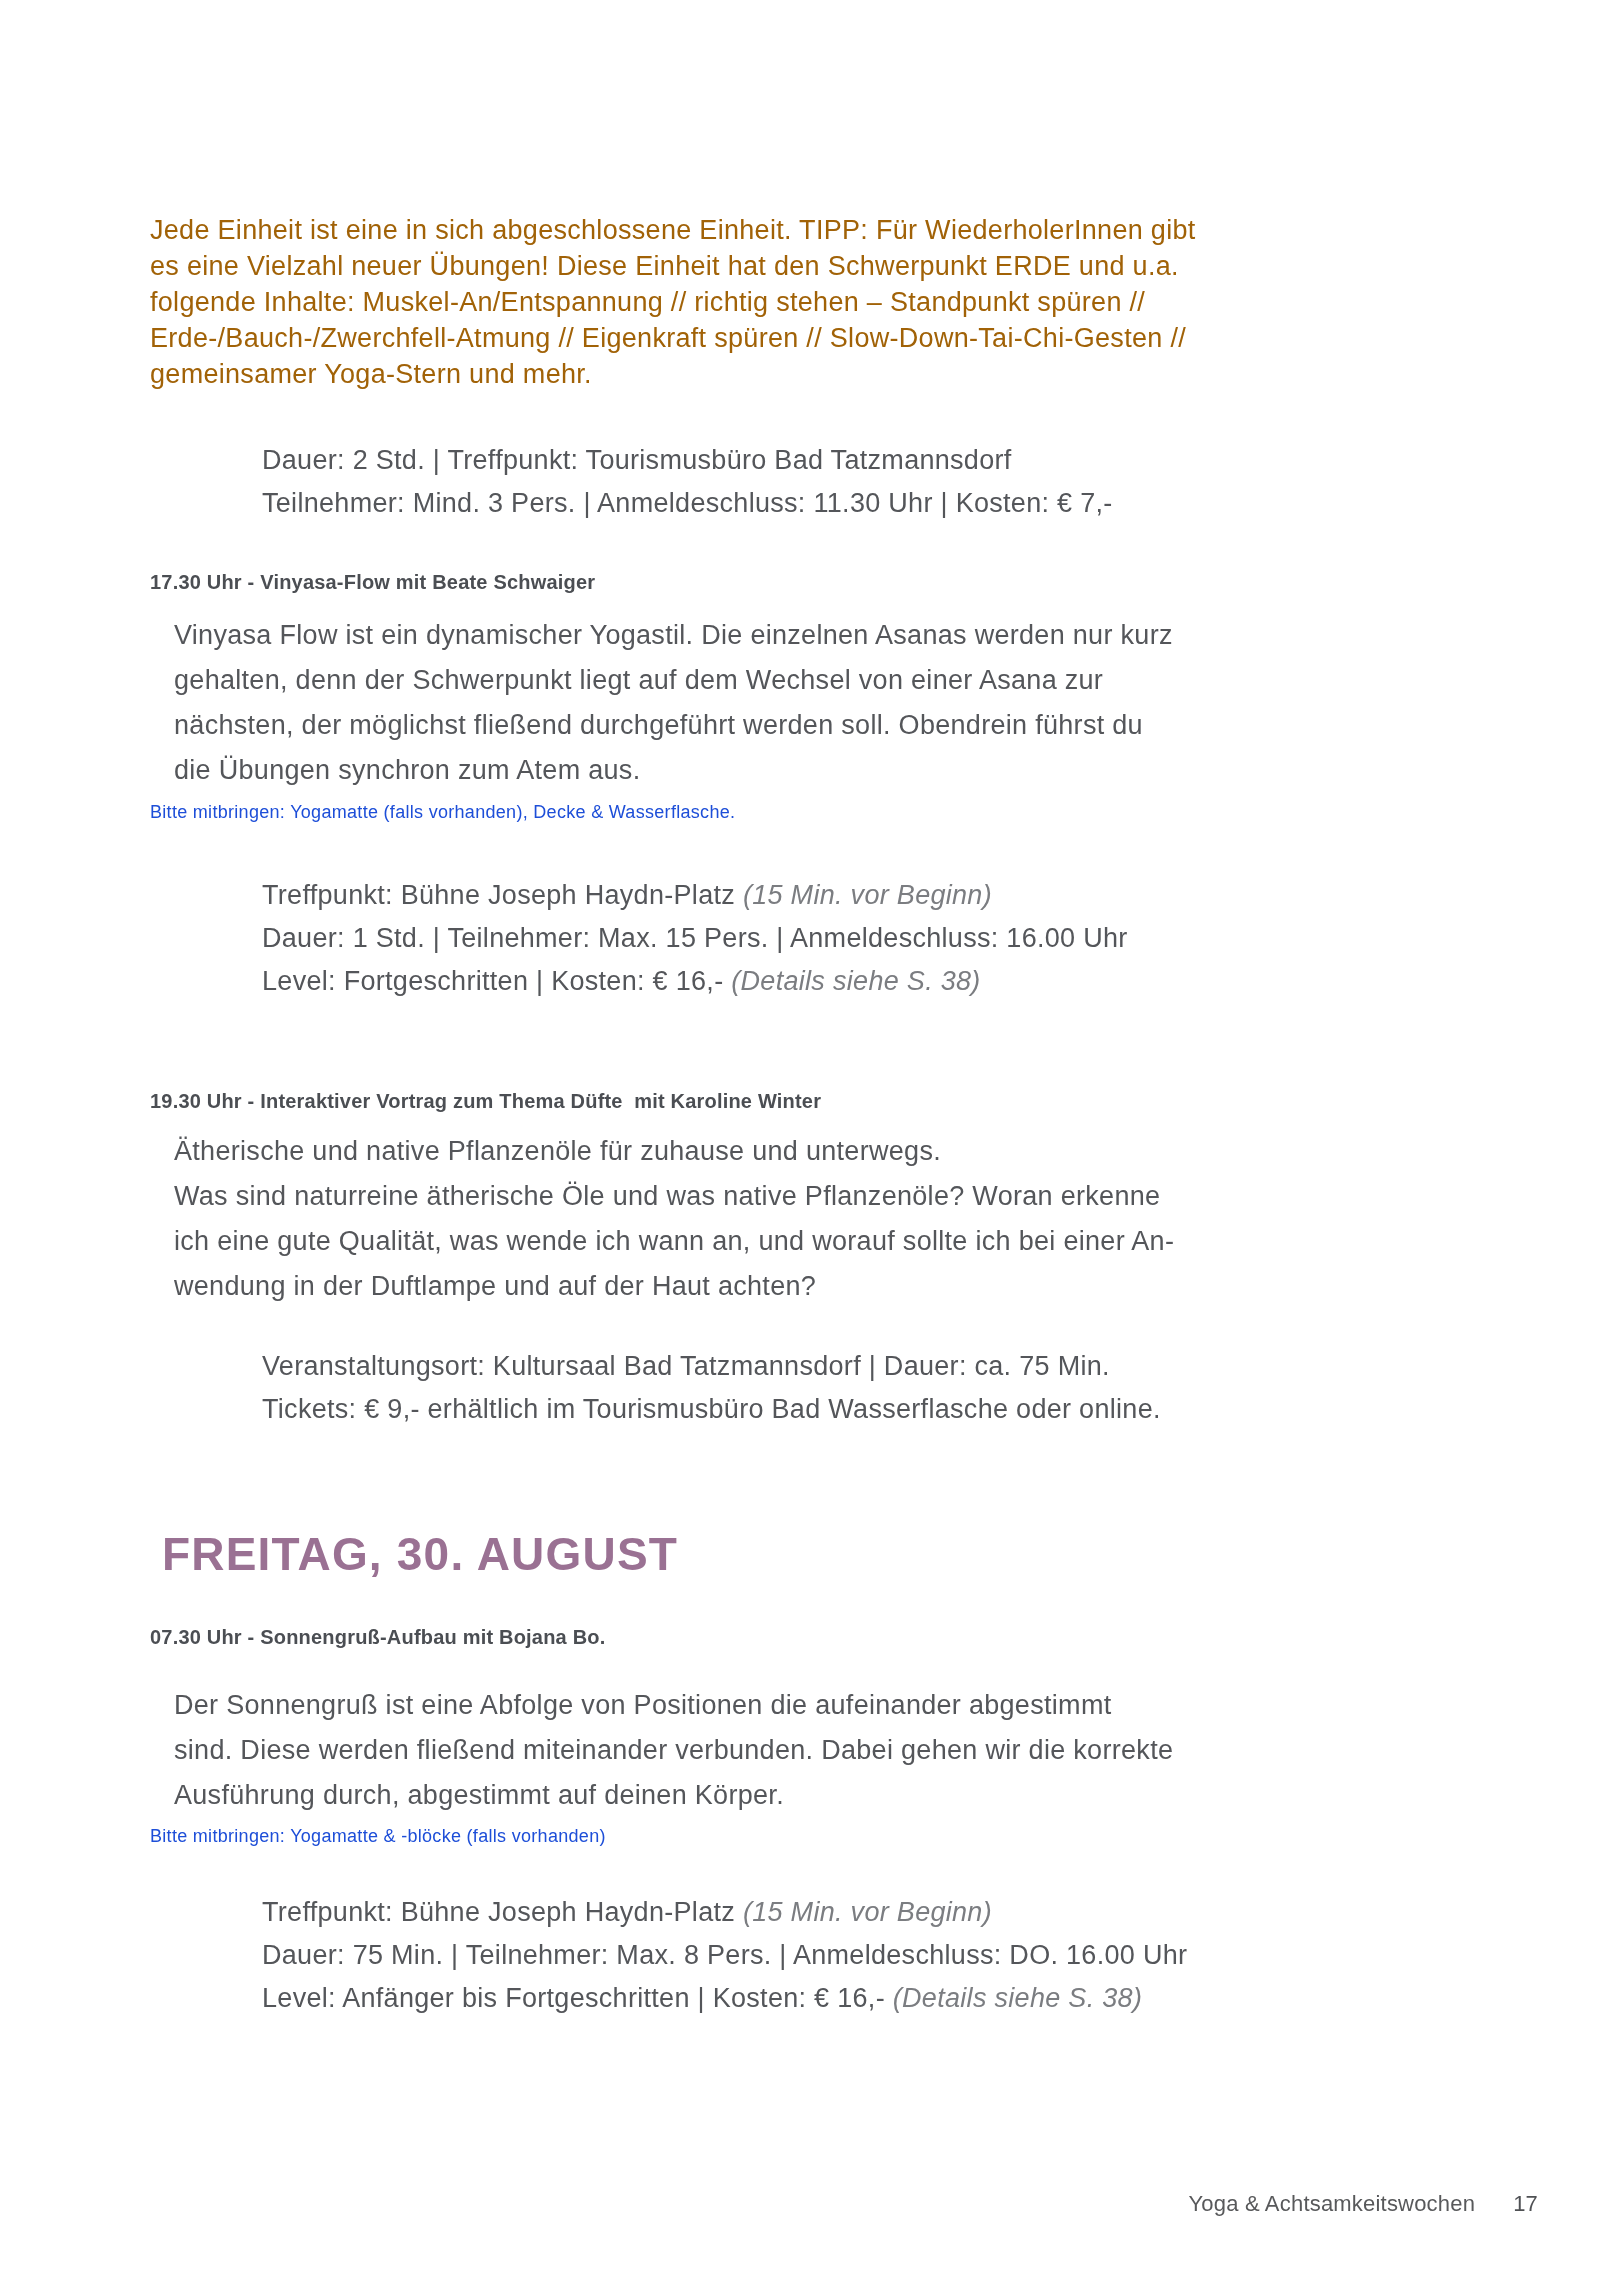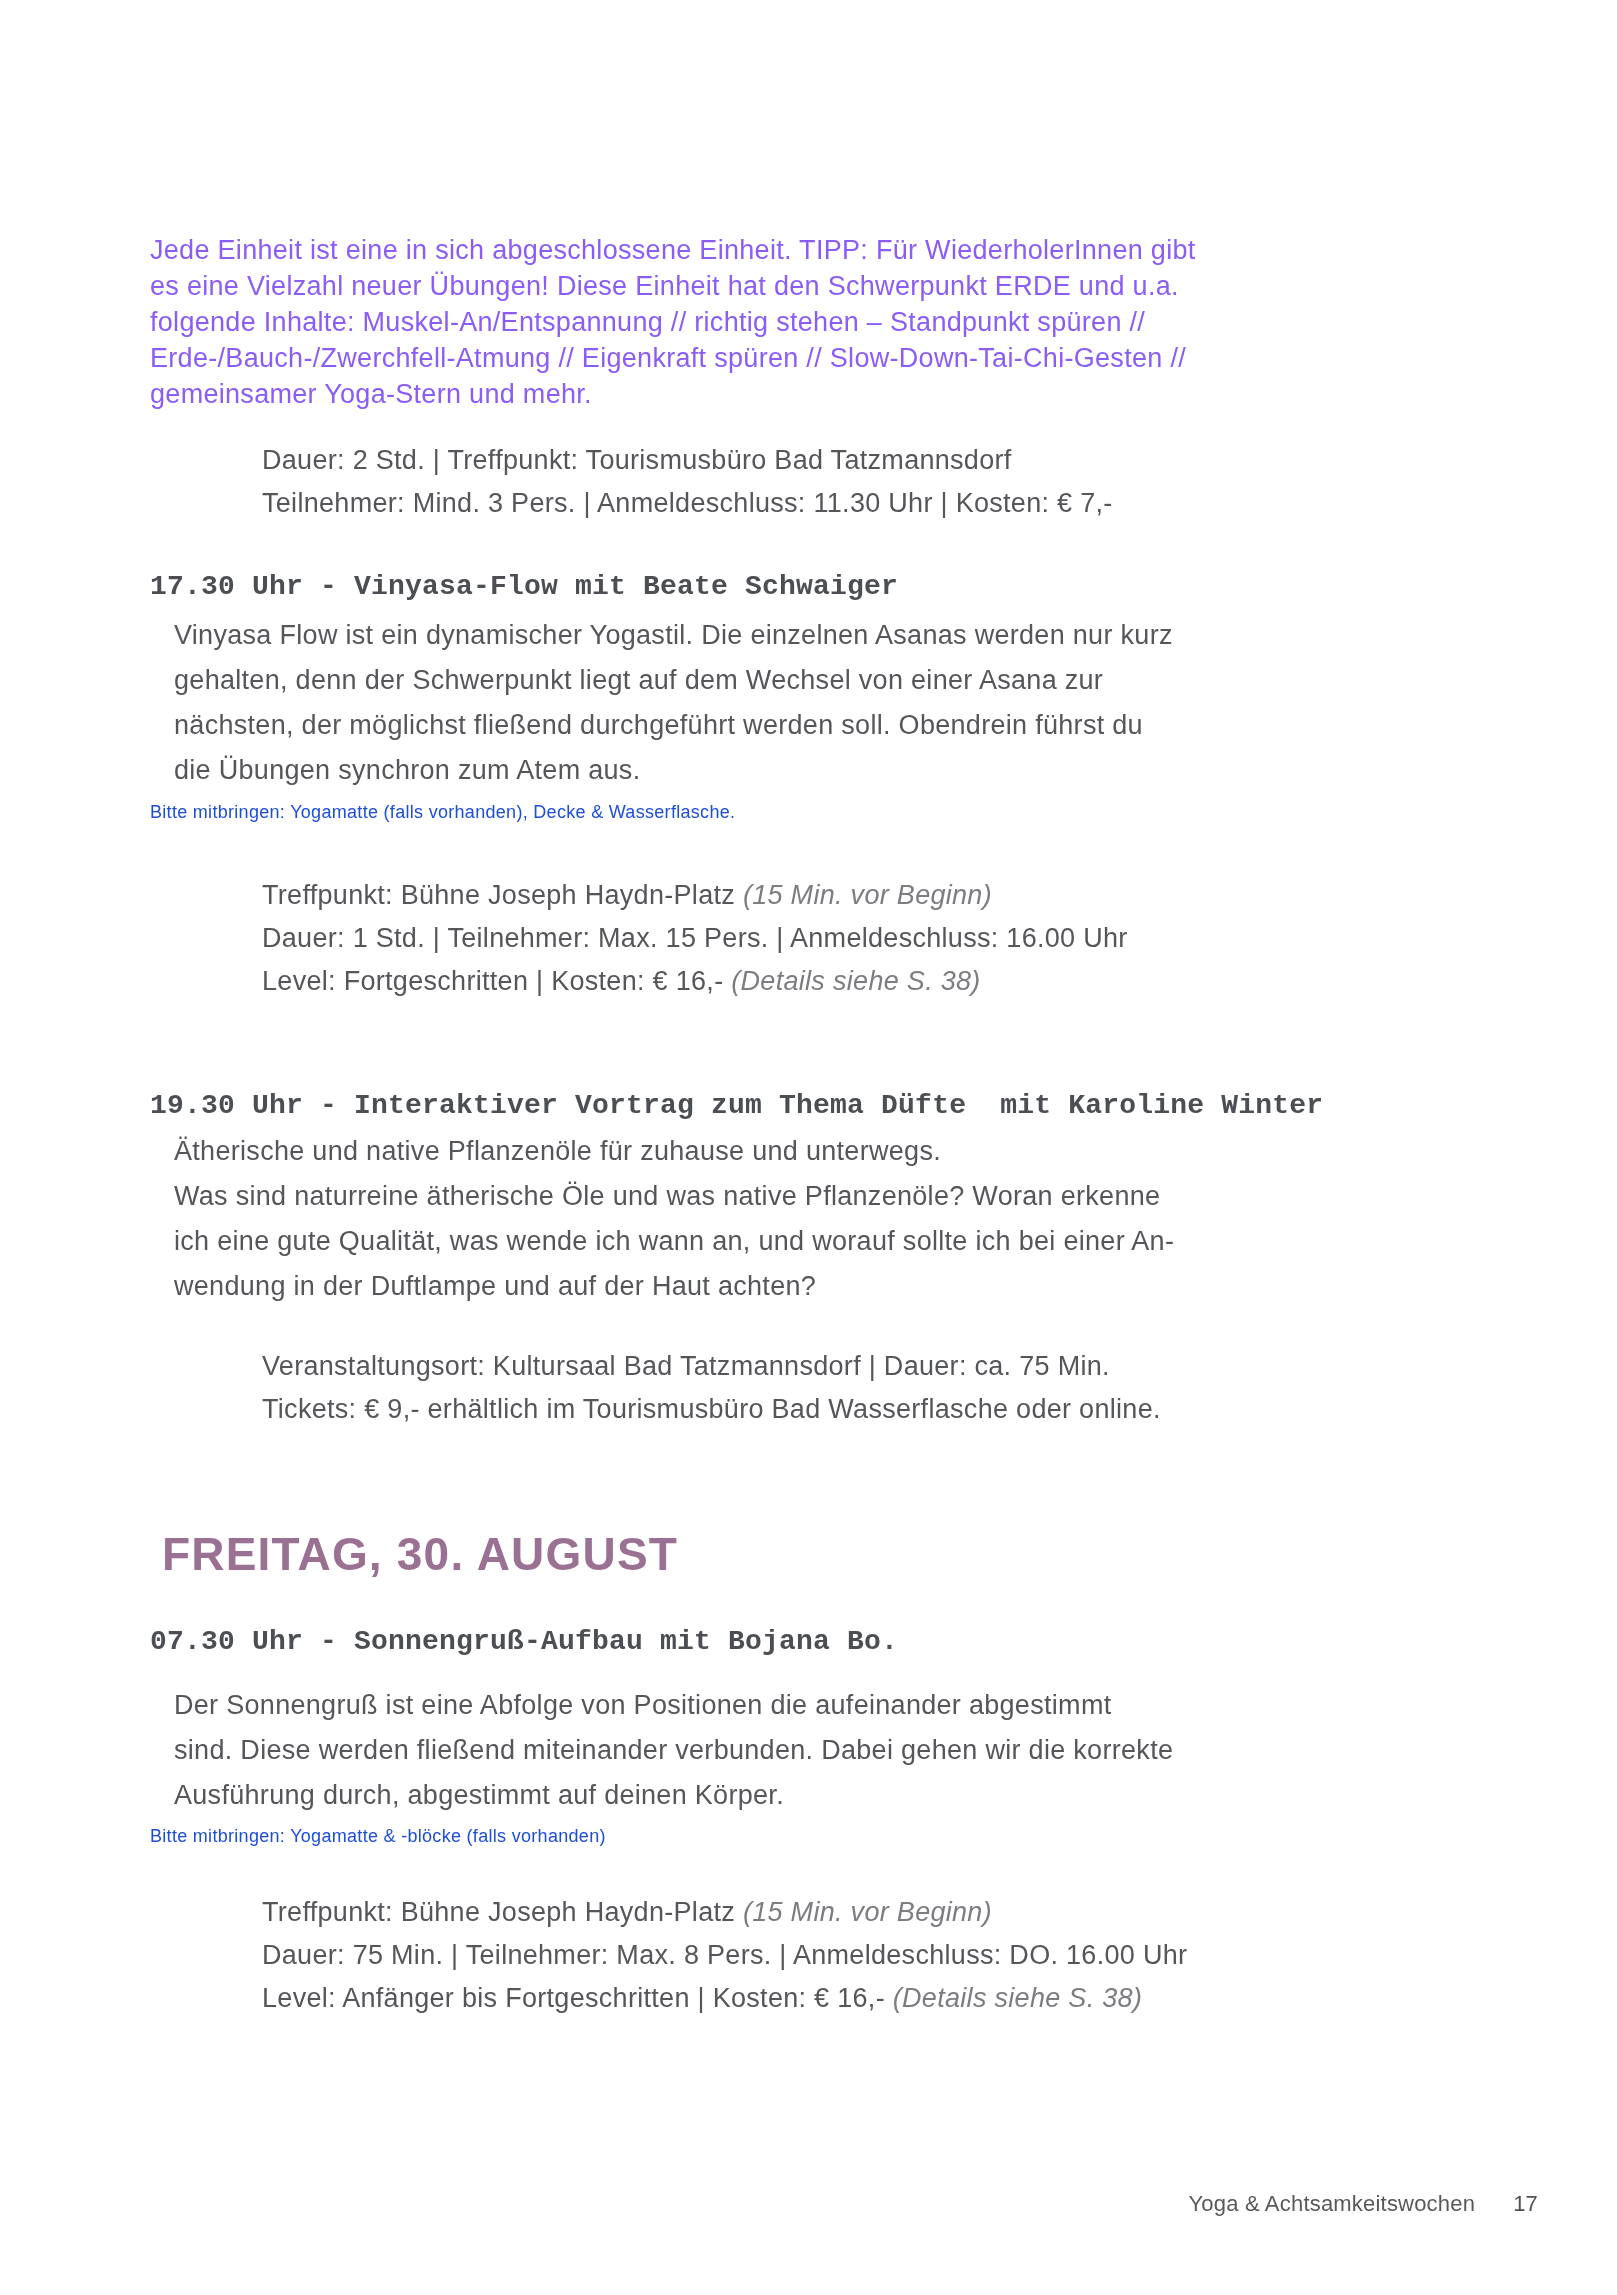--- a/index.html
+++ b/index.html
@@ -12,44 +12,43 @@
     width: 1618px;
     height: 2295px;
     background: #ffffff;
     font-family: "Liberation Sans", "DejaVu Sans", sans-serif;
     color: #54565a;
     overflow: hidden;
   }
   .abs { position: absolute; }
 
   .intro {
-    left: 150px; top: 232px; width: 1312px;
+    left: 150px; top: 212px; width: 1312px;
     font-size: 27px; line-height: 36px;
     letter-spacing: 0.3px;
-    color: #8b5cf6;
+    color: #a16207;
     white-space: pre-line;
   }
   .detail-block {
     left: 262px; width: 1230px;
     font-size: 27px; line-height: 43px;
     letter-spacing: 0.3px;
     color: #54565a;
   }
   .detail-line { white-space: pre-wrap; }
   .detail-line .it {
     font-style: italic;
     color: #7b7d81;
   }
   .session-heading {
     left: 150px; width: 1312px;
-    font-size: 28px; font-weight: 700;
+    font-size: 20px; font-weight: 700;
     letter-spacing: 0.2px;
     color: #4b4e53;
     white-space: pre-wrap;
-    font-family: Liberation Mono, monospace;
   }
   .session-body {
     left: 150px; width: 1312px;
     font-size: 27px; line-height: 45px;
     letter-spacing: 0.3px;
     color: #54565a;
     white-space: pre-line;
     margin-left: 24px;
   }
   .bring-line {

